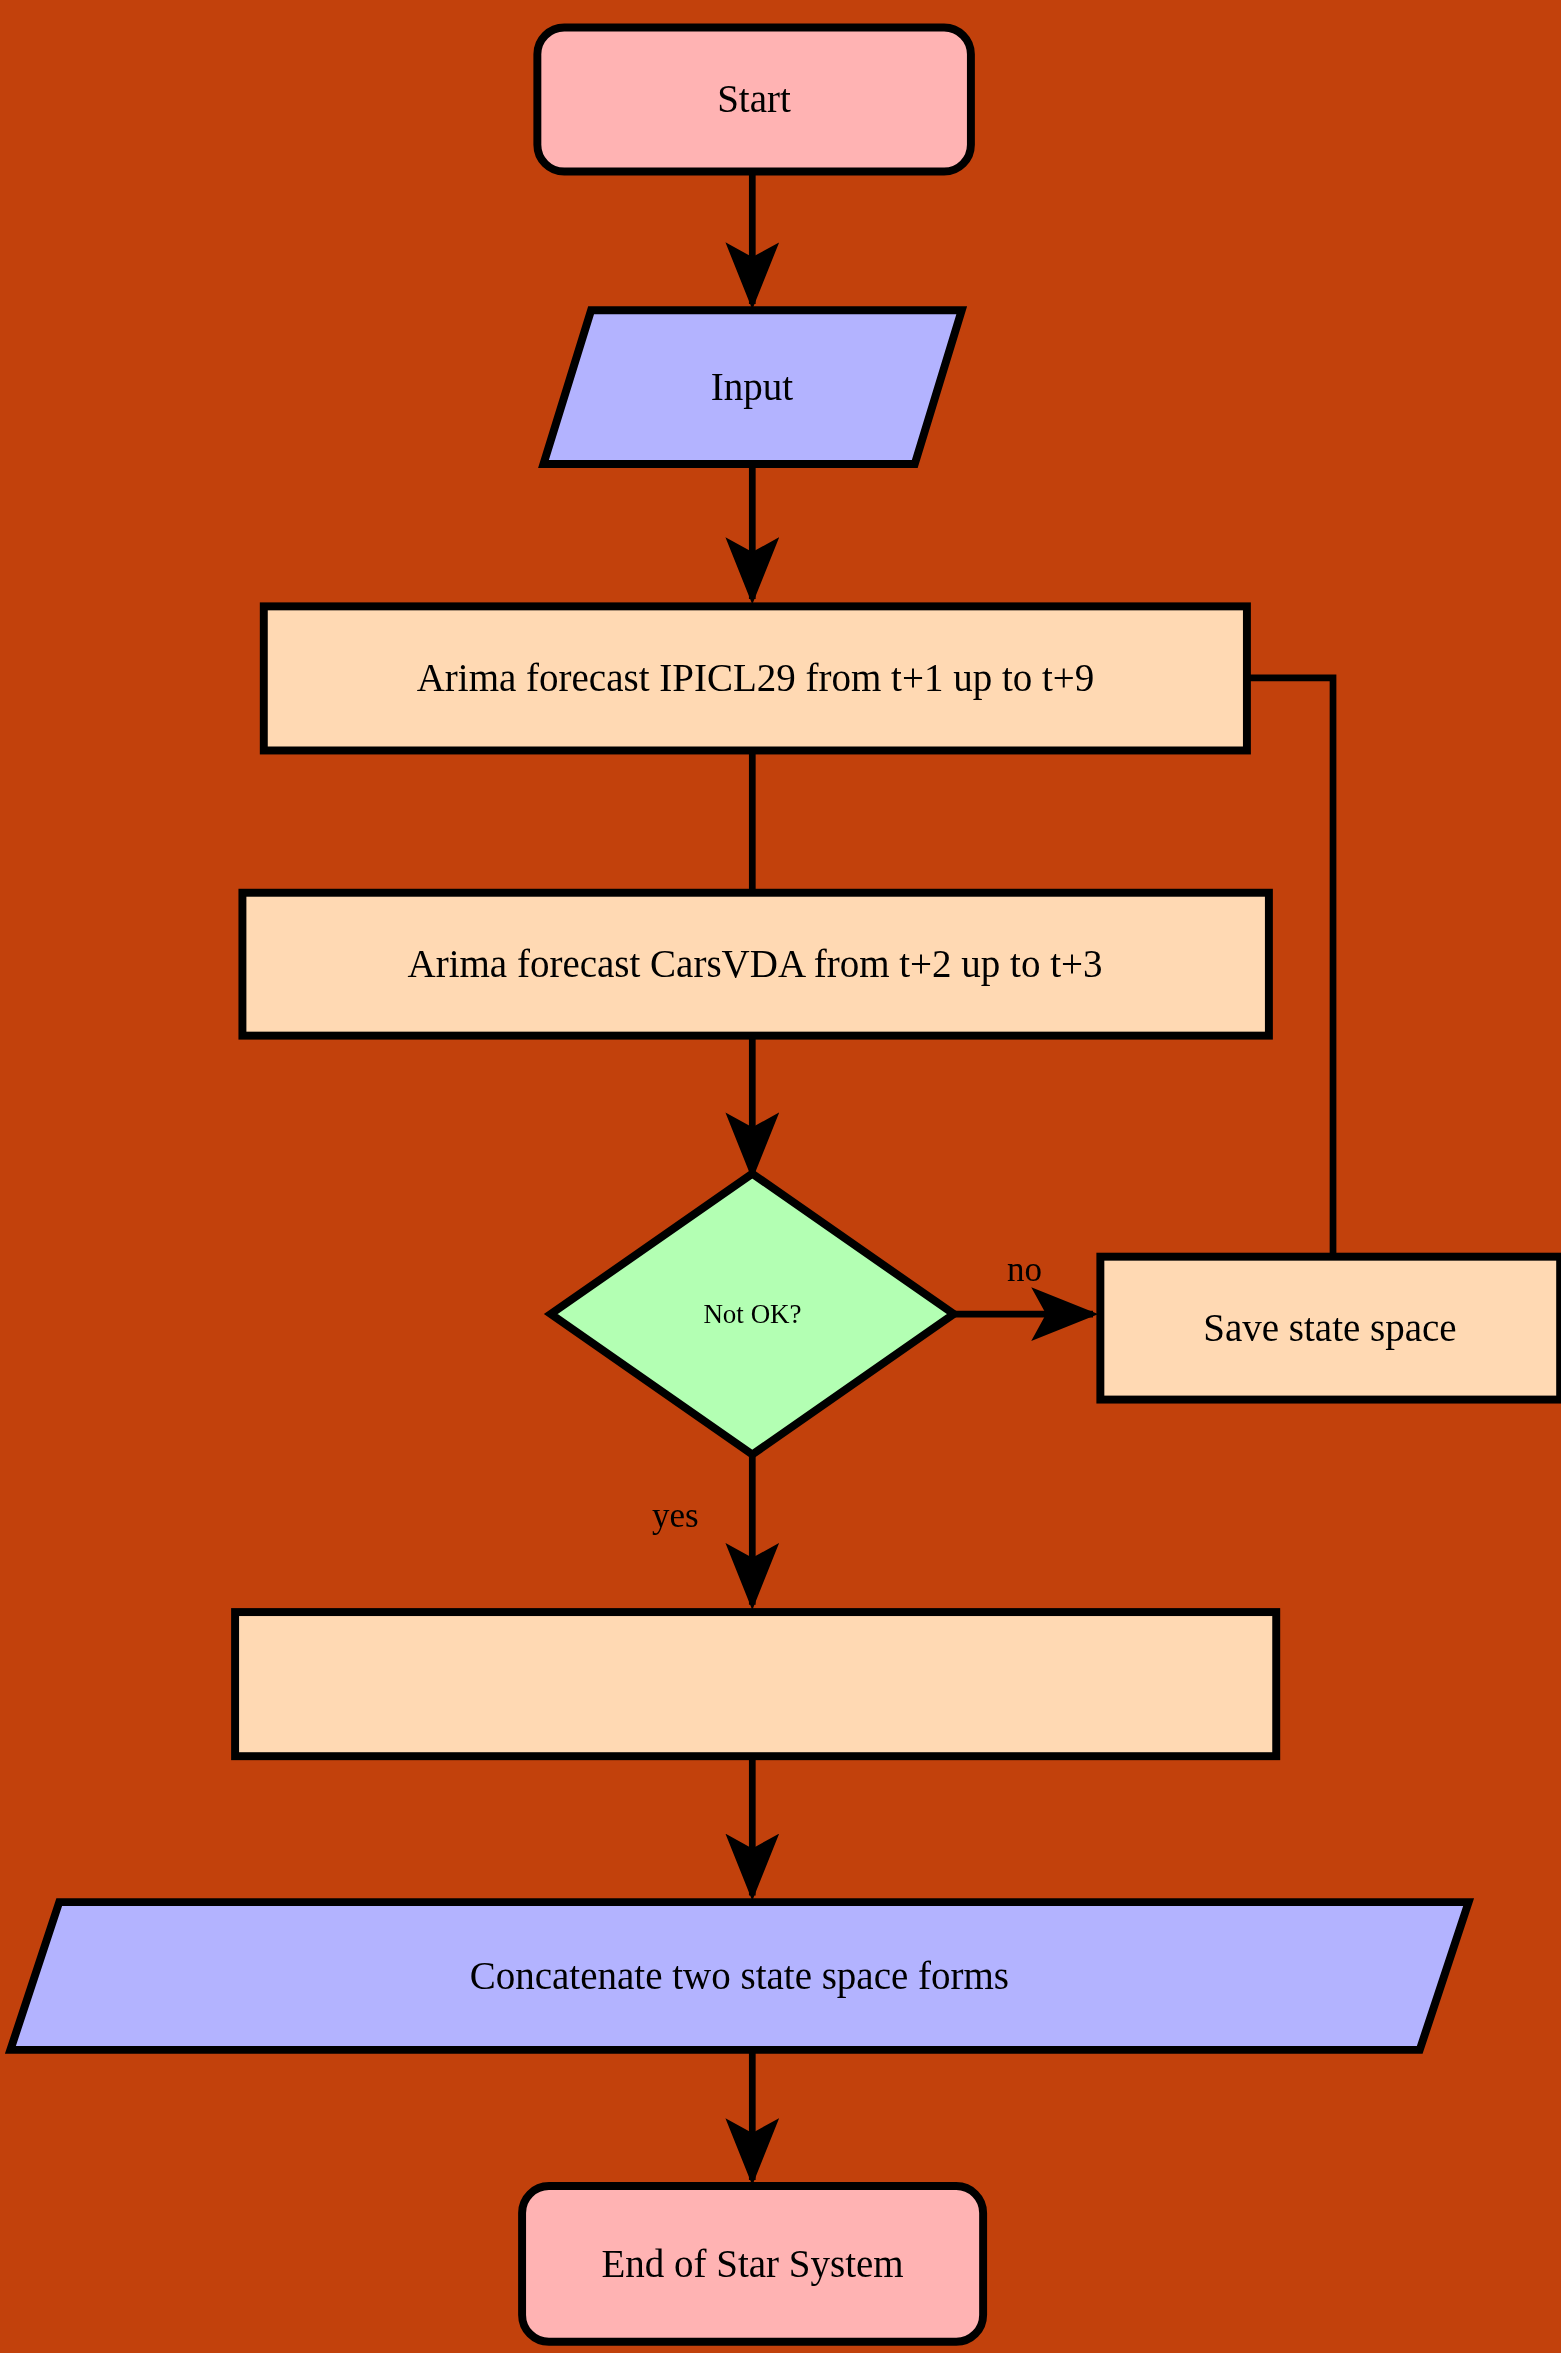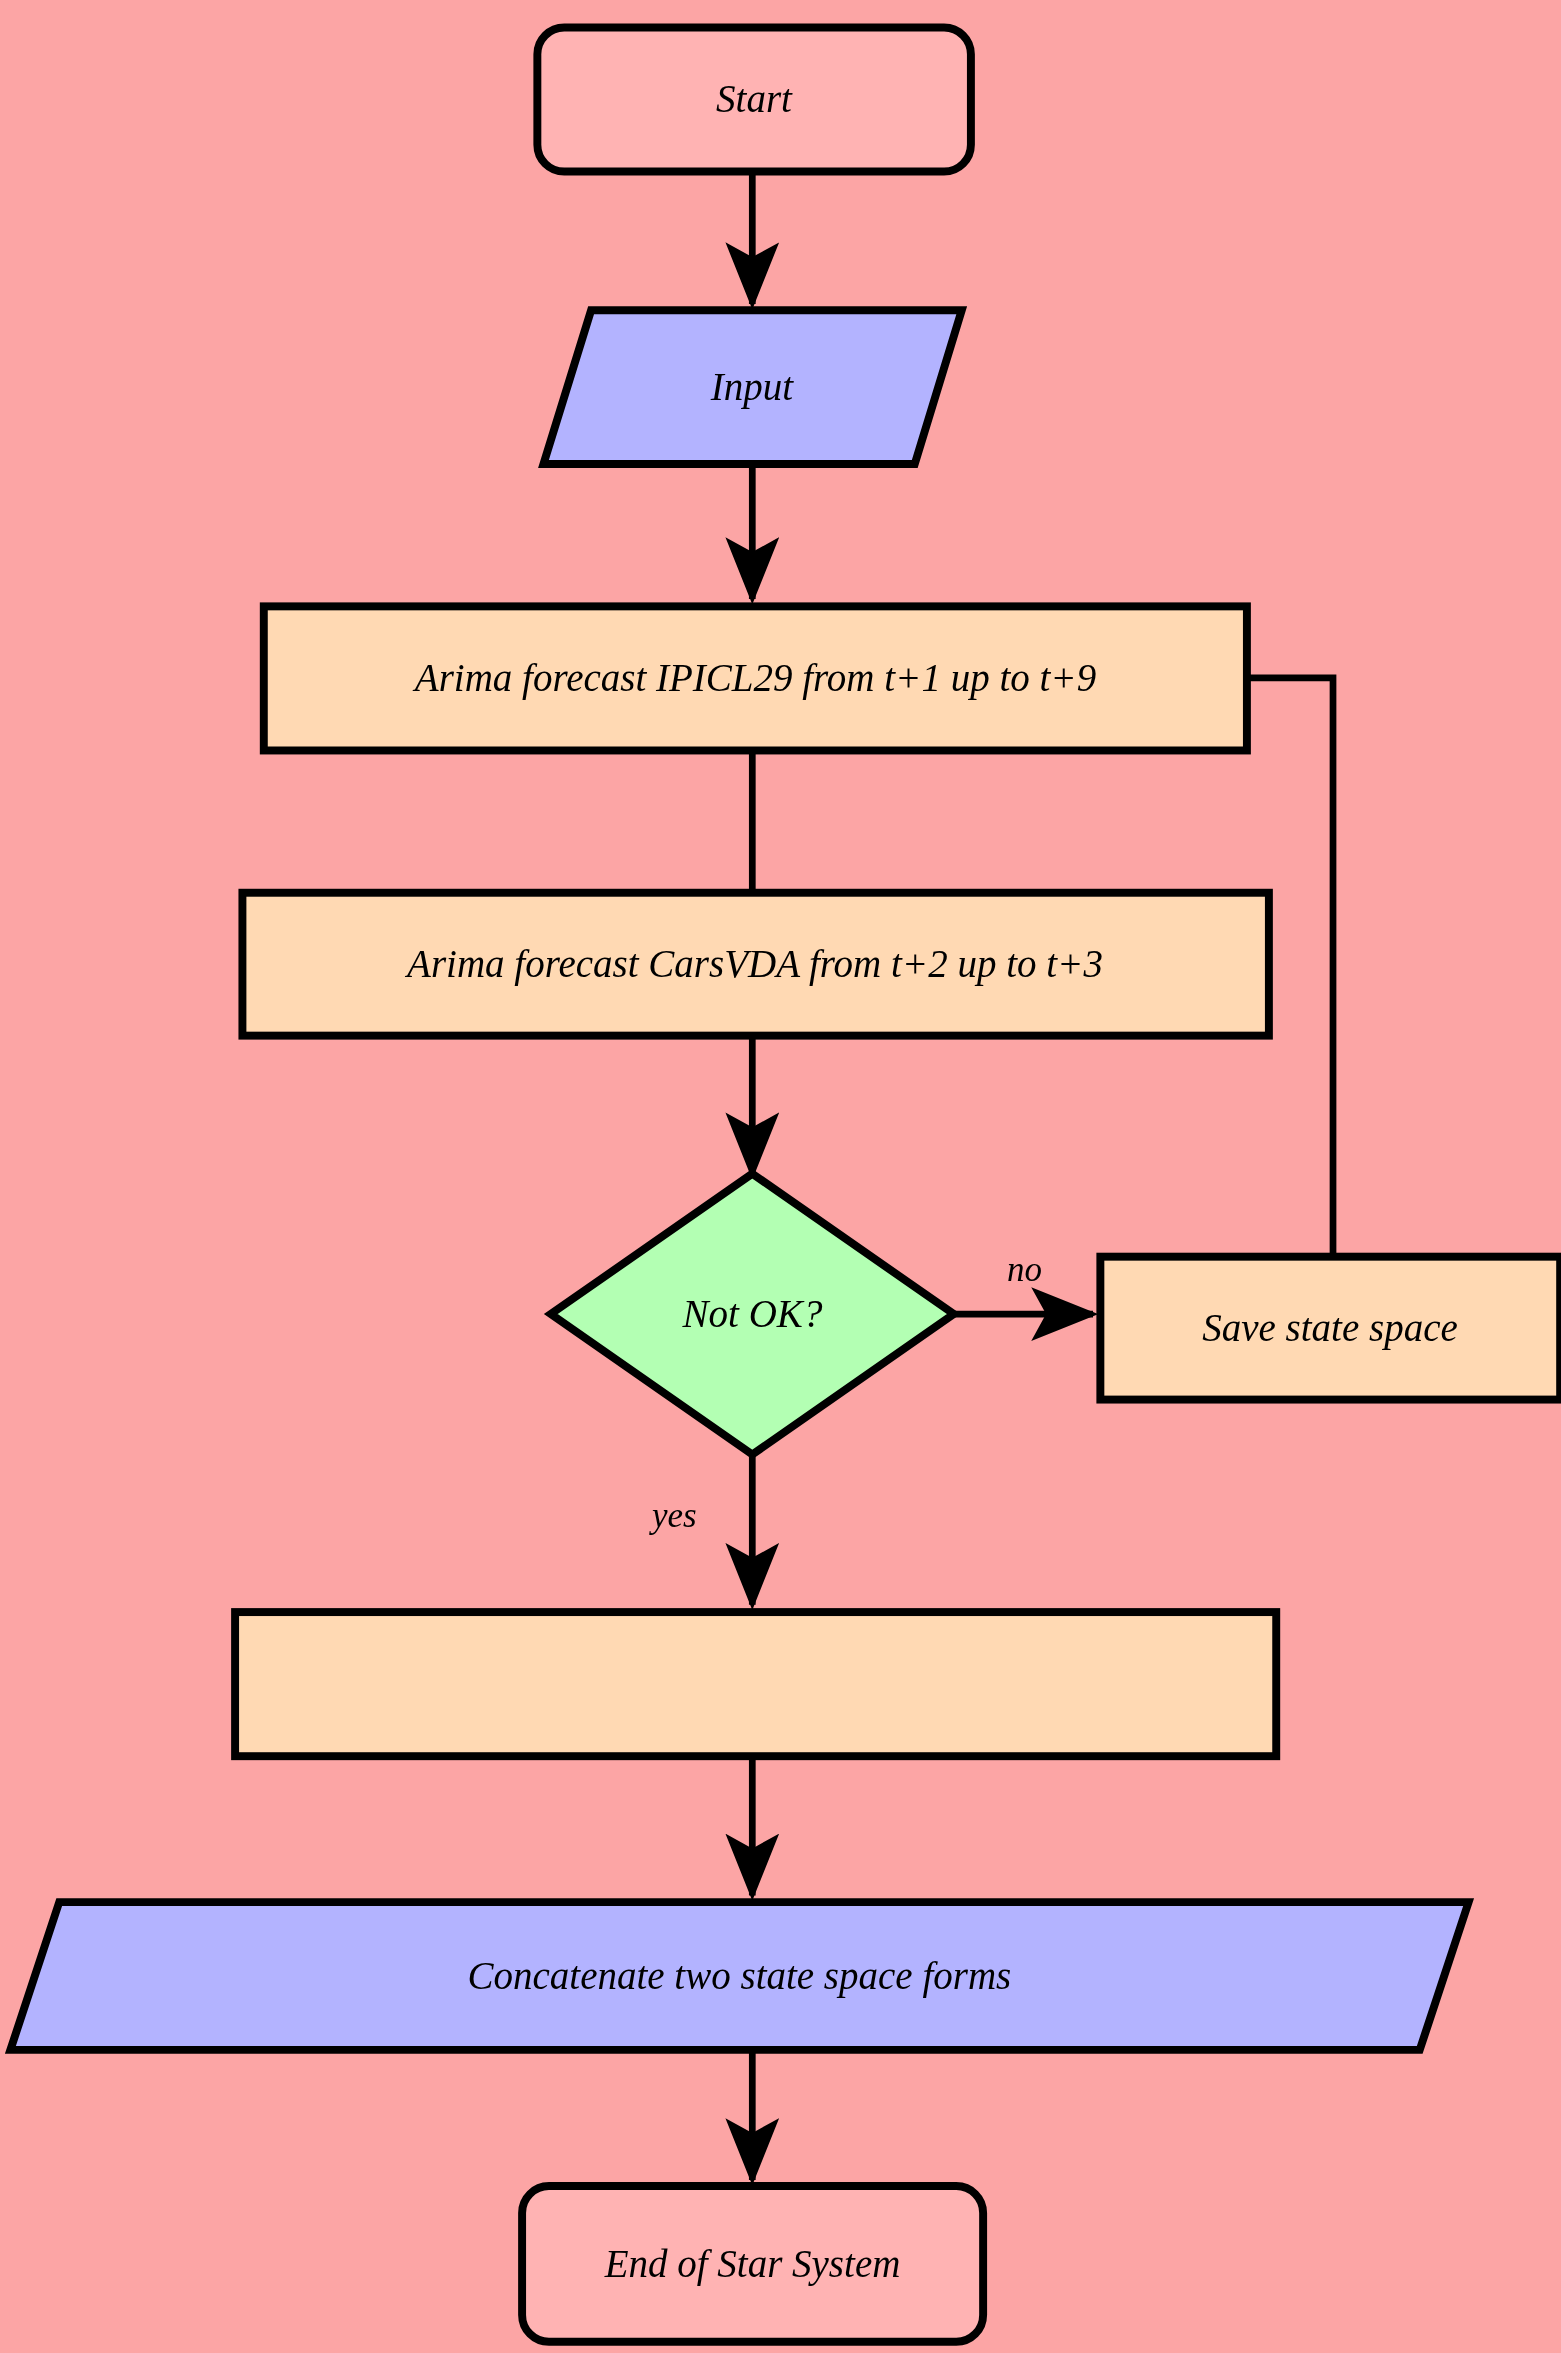--- a/index.html
+++ b/index.html
@@ -4,24 +4,23 @@
 <style>
   html, body {
     margin: 0;
     padding: 0;
     background: #ffffff;
   }
   #canvas {
     position: relative;
     width: 1562px;
     height: 2354px;
-    background: #fca5a5;
+    background: #c2410c;
     overflow: hidden;
     font-family: "Liberation Serif", "DejaVu Serif", serif;
-    font-style: italic;
   }
   #flowsvg {
     position: absolute;
     top: 0;
     left: 0;
     width: 1562px;
     height: 2354px;
     display: block;
   }
   .node-label {
@@ -41,21 +40,21 @@
     position: absolute;
     color: #000000;
     font-family: "Liberation Serif", "DejaVu Serif", serif;
     font-weight: 400;
     white-space: nowrap;
     pointer-events: none;
   }
   .fs-terminal { font-size: 39px; }
   .fs-io       { font-size: 39px; }
   .fs-process  { font-size: 39px; }
-  .fs-decision { font-size: 39px; }
+  .fs-decision { font-size: 27px; }
   .fs-edge     { font-size: 35px; }
 </style>
 </head>
 <body>
 
 <div id="canvas">
 
   <svg id="flowsvg" viewBox="0 0 2558 3855" xmlns="http://www.w3.org/2000/svg">
     <defs>
       <marker id="arrowhead" markerWidth="10" markerHeight="8" refX="9.2" refY="4" orient="auto" markerUnits="strokeWidth">

